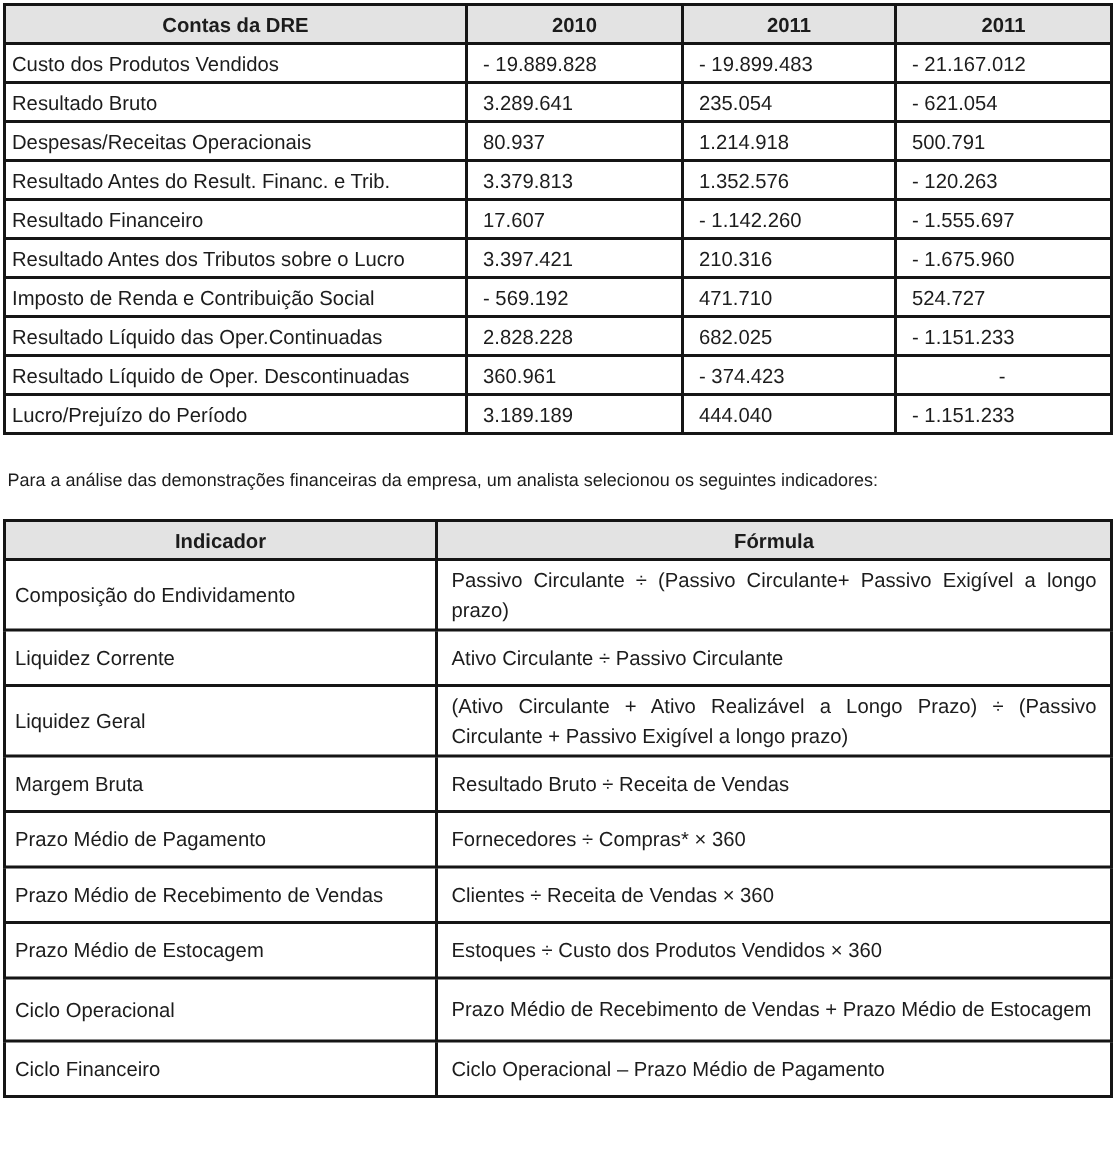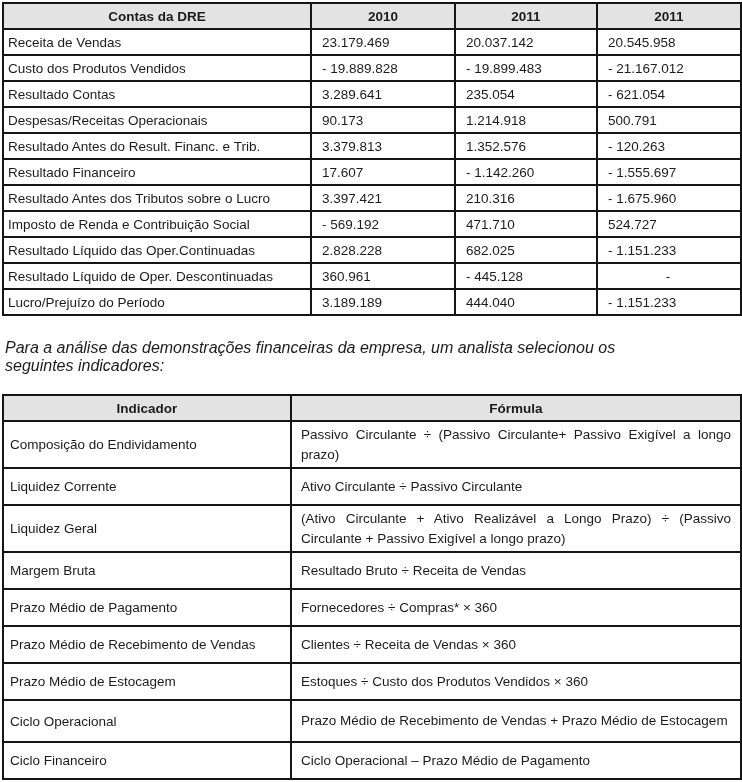--- a/index.html
+++ b/index.html
@@ -41,23 +41,22 @@
     white-space: nowrap;
   }
   
   .dre td { height: 22px; }
   .dre .label-cell { padding-left: 4px; }
   .dre .num-cell { padding-left: 10px; text-align: left; }
   .dre .num-center { text-align: center; padding-left: 0; }
   
   .intro {
     margin: 23px 0 19px 3px;
-    font-size: 16px;
+    font-size: 12px;
     color: #1c1c1c;
-    font-style: italic;
   }
   
   .ind td { white-space: normal; }
   .ind .indicator-cell { padding-left: 6px; }
   .ind .formula-cell {
     text-align: justify;
     padding: 3px 9px 3px 9px;
     line-height: 1.45;
   }
   .ind .r-short { height: 37px; }
@@ -78,40 +77,34 @@
     <thead>
       <tr>
         <th>Contas da DRE</th>
         <th>2010</th>
         <th>2011</th>
         <th>2011</th>
       </tr>
     </thead>
     <tbody>
       <tr>
-        <td class="label-cell">Receita de Vendas</td>
-        <td class="num-cell">23.179.469</td>
-        <td class="num-cell">20.037.142</td>
-        <td class="num-cell">20.545.958</td>
-      </tr>
-      <tr>
         <td class="label-cell">Custo dos Produtos Vendidos</td>
         <td class="num-cell">- 19.889.828</td>
         <td class="num-cell">- 19.899.483</td>
         <td class="num-cell">- 21.167.012</td>
       </tr>
       <tr>
-        <td class="label-cell">Resultado Contas</td>
+        <td class="label-cell">Resultado Bruto</td>
         <td class="num-cell">3.289.641</td>
         <td class="num-cell">235.054</td>
         <td class="num-cell">- 621.054</td>
       </tr>
       <tr>
         <td class="label-cell">Despesas/Receitas Operacionais</td>
-        <td class="num-cell">90.173</td>
+        <td class="num-cell">80.937</td>
         <td class="num-cell">1.214.918</td>
         <td class="num-cell">500.791</td>
       </tr>
       <tr>
         <td class="label-cell">Resultado Antes do Result. Financ. e Trib.</td>
         <td class="num-cell">3.379.813</td>
         <td class="num-cell">1.352.576</td>
         <td class="num-cell">- 120.263</td>
       </tr>
       <tr>
@@ -134,21 +127,21 @@
       </tr>
       <tr>
         <td class="label-cell">Resultado Líquido das Oper.Continuadas</td>
         <td class="num-cell">2.828.228</td>
         <td class="num-cell">682.025</td>
         <td class="num-cell">- 1.151.233</td>
       </tr>
       <tr>
         <td class="label-cell">Resultado Líquido de Oper. Descontinuadas</td>
         <td class="num-cell">360.961</td>
-        <td class="num-cell">- 445.128</td>
+        <td class="num-cell">- 374.423</td>
         <td class="num-cell num-center">-</td>
       </tr>
       <tr>
         <td class="label-cell">Lucro/Prejuízo do Período</td>
         <td class="num-cell">3.189.189</td>
         <td class="num-cell">444.040</td>
         <td class="num-cell">- 1.151.233</td>
       </tr>
     </tbody>
   </table>

